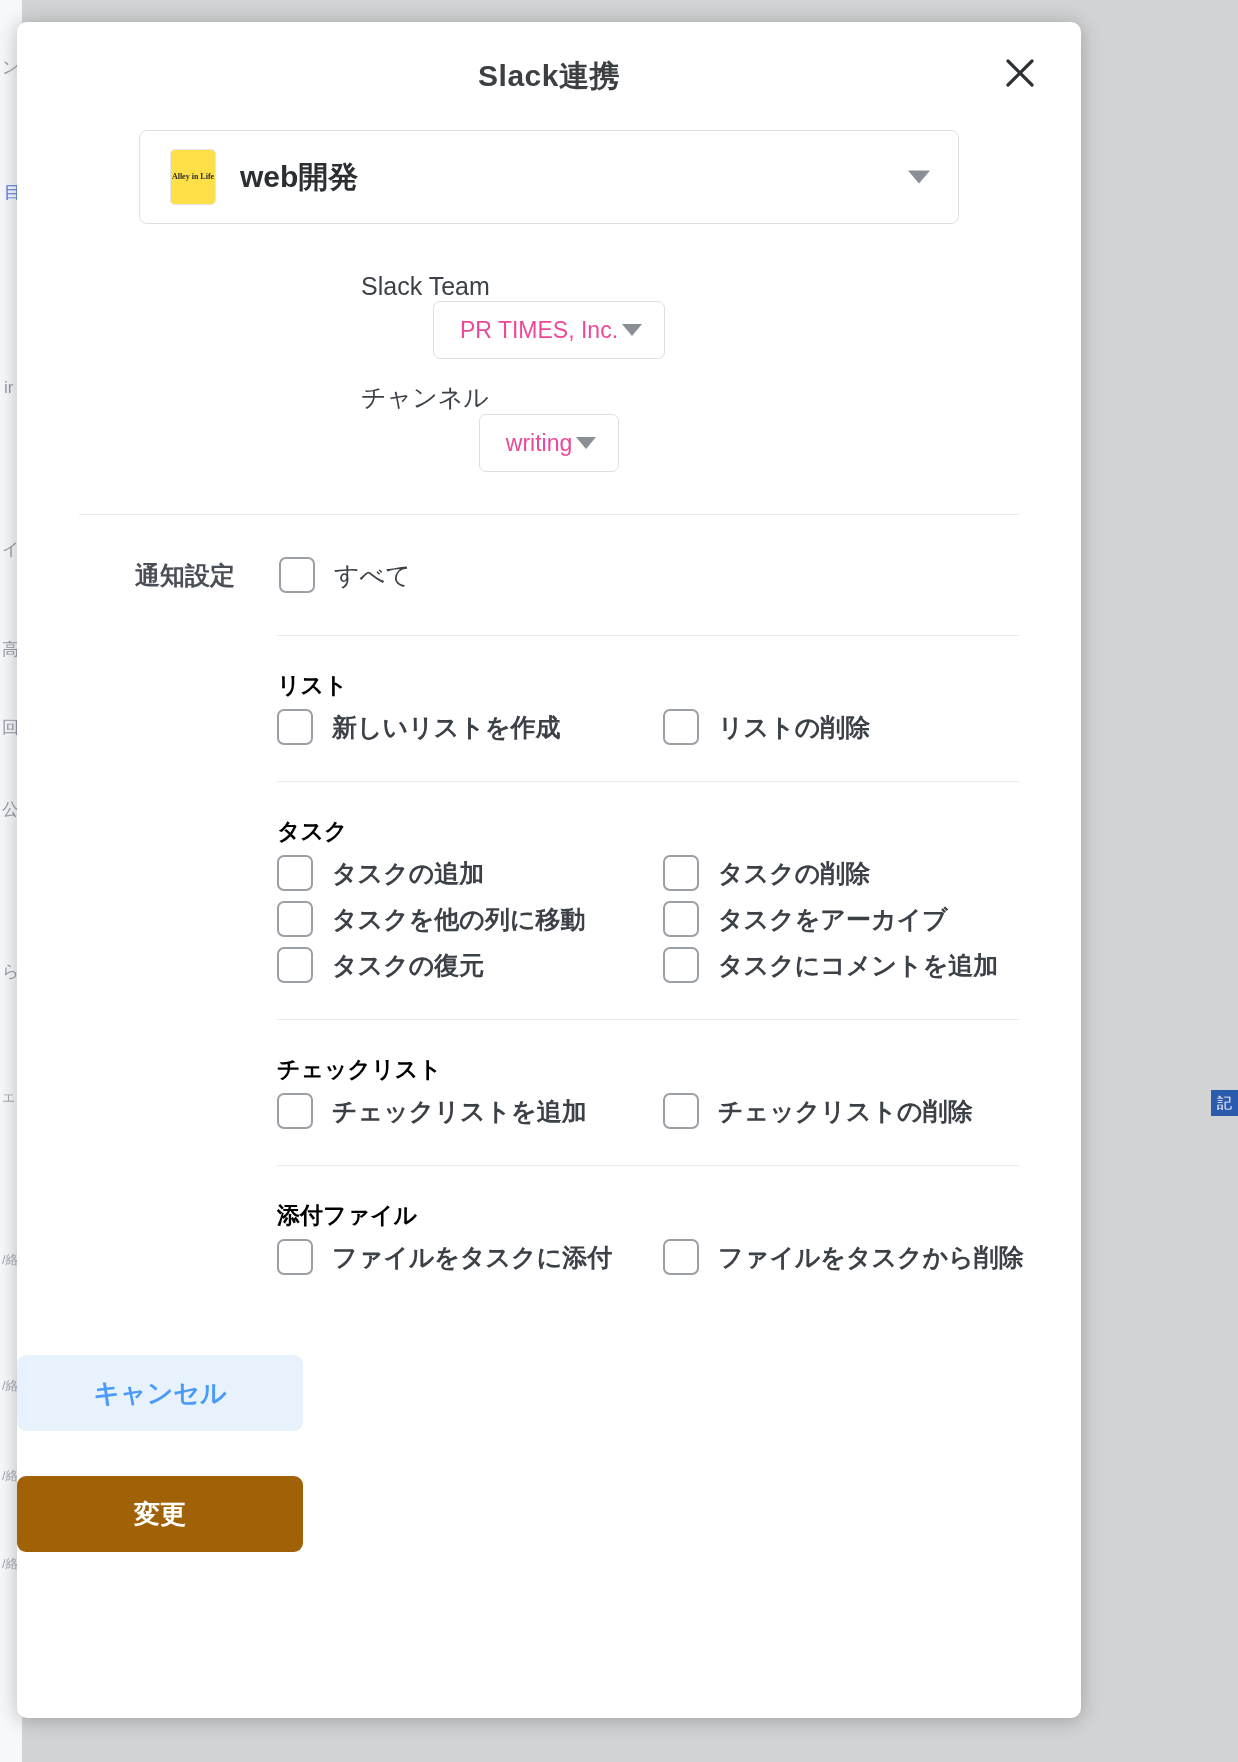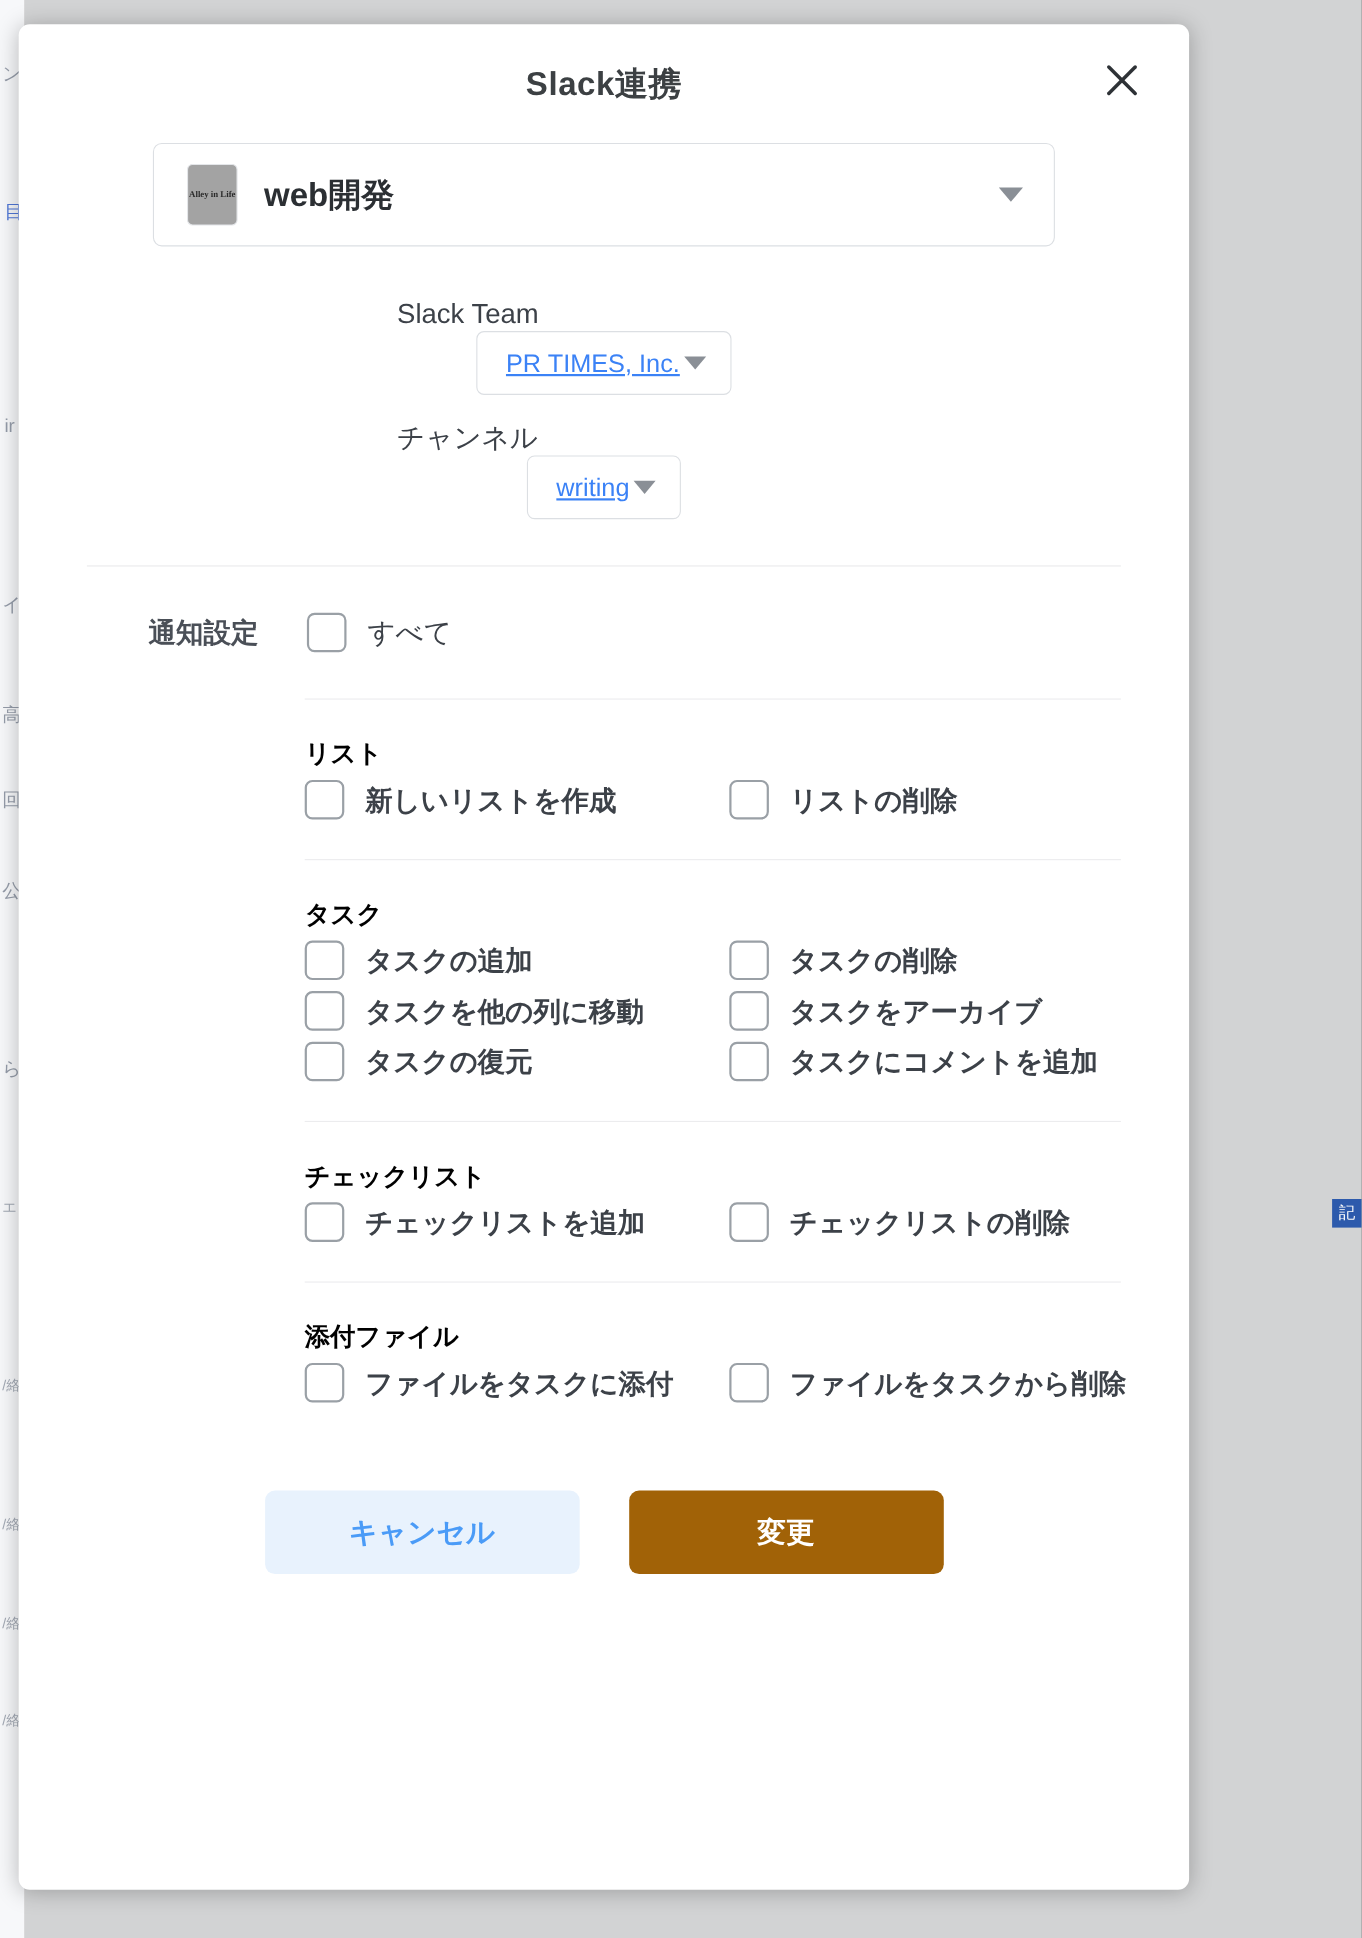--- a/index.html
+++ b/index.html
@@ -106,21 +106,21 @@
     background: #fff;
   }
   .project-logo {
     width: 46px;
     height: 56px;
     border: 1px solid #e4e6e9;
     border-radius: 5px;
     display: flex;
     align-items: center;
     justify-content: center;
-    background: #a3a3a3;
+    background: #fde047;
     flex: 0 0 auto;
   }
   .project-logo span {
     font-family: "Liberation Serif", "DejaVu Serif", serif;
     font-size: 8px;
     font-weight: bold;
     color: #2b2b2b;
     line-height: 1;
     white-space: nowrap;
   }
@@ -158,24 +158,23 @@
   .field-select {
     position: relative;
     flex: 1 1 auto;
     height: 58px;
     border: 1px solid #dcdfe3;
     border-radius: 7px;
     display: flex;
     align-items: center;
     padding: 0 46px 0 26px;
     font-size: 23px;
-    color: #3b82f6;
+    color: #ec4899;
     cursor: pointer;
     background: #fff;
-    text-decoration: underline;
   }
   .field-select .caret {
     right: 22px;
     border-left-width: 10px;
     border-right-width: 10px;
     border-top-width: 12px;
   }
 
   
   .hr-main {
@@ -242,20 +241,21 @@
     padding-bottom: 36px;
     font-weight: bold;
   }
 
   
   .footer {
     display: flex;
     justify-content: center;
     gap: 45px;
     padding-top: 44px;
+    flex-direction: column;
   }
   .btn {
     width: 286px;
     height: 76px;
     border-radius: 9px;
     border: none;
     font-size: 26px;
     font-weight: bold;
     cursor: pointer;
     font-family: "Liberation Sans", "DejaVu Sans", sans-serif;

